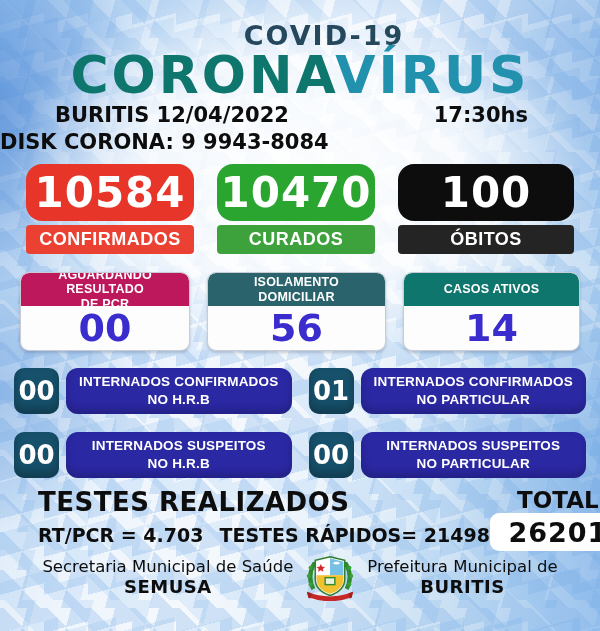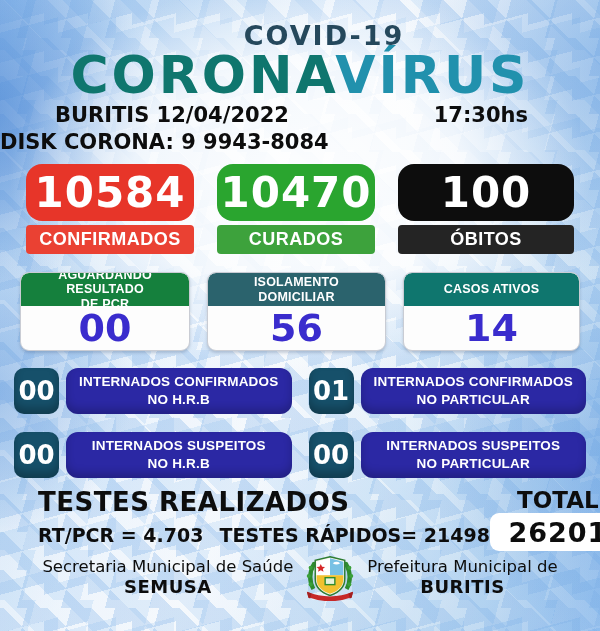--- a/index.html
+++ b/index.html
@@ -115,21 +115,21 @@
         <div class="summary-label" style="background: rgb(61, 162, 60);">CURADOS</div>
       </div>
       <div class="summary-box">
         <div class="summary-value" style="background: rgb(13, 13, 13);">100</div>
         <div class="summary-label" style="background: rgb(36, 36, 36);">ÓBITOS</div>
       </div>
     </div>
 
     <div class="cards-row">
       <div class="status-card">
-        <div class="card-head" style="background: #15803d;">AGUARDANDO RESULTADO
+        <div class="card-head" style="background: #be185d;">AGUARDANDO RESULTADO
 DE PCR</div>
         <div class="card-value" style="color: rgb(58, 44, 205);">00</div>
       </div>
       <div class="status-card">
         <div class="card-head" style="background: rgb(43, 99, 109);">ISOLAMENTO
 DOMICILIAR</div>
         <div class="card-value" style="color: rgb(58, 44, 205);">56</div>
       </div>
       <div class="status-card">
         <div class="card-head" style="background: #0f766e;">CASOS ATIVOS</div>

